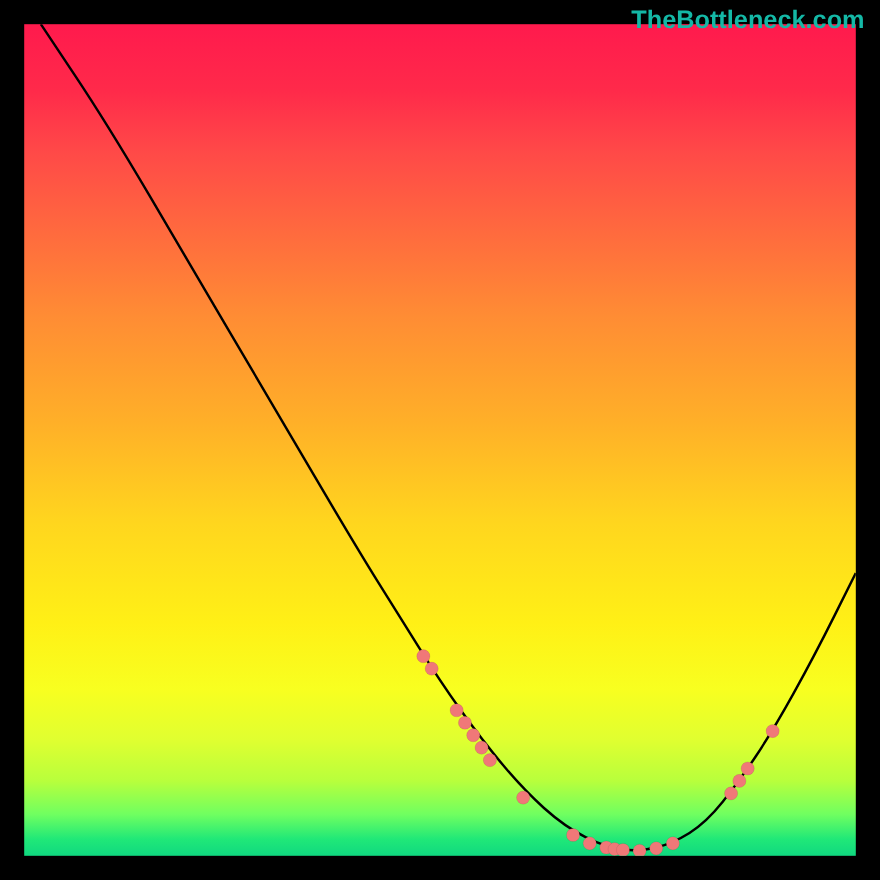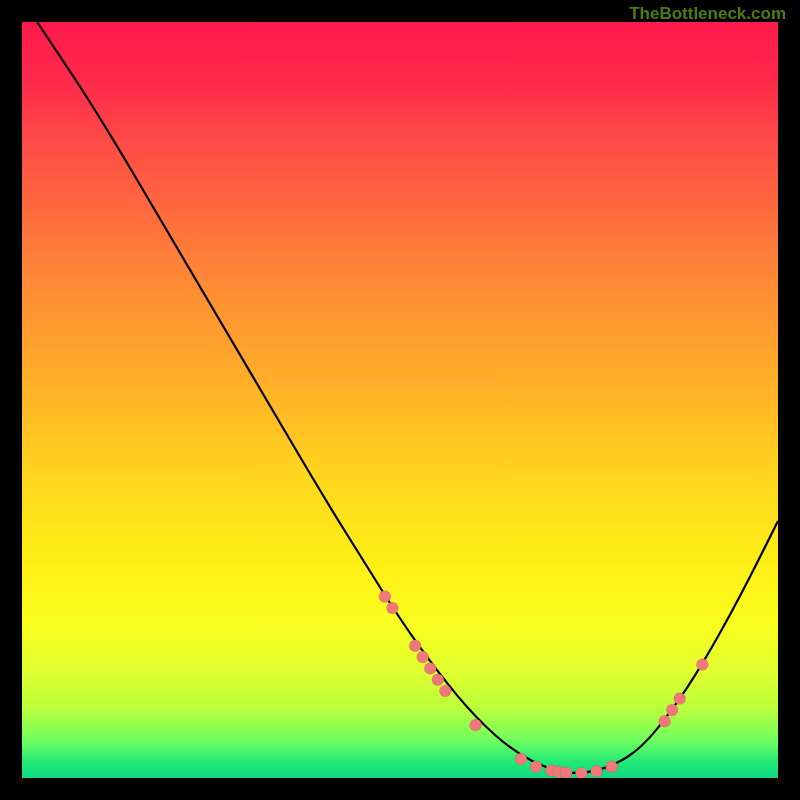--- a/index.html
+++ b/index.html
@@ -8,22 +8,22 @@
     height: 800px;
     background: #000;
     position: relative;
     font-family: Arial, sans-serif;
     overflow: hidden;
   }
   .watermark {
     position: absolute;
     top: 4px;
     right: 14px;
-    color: #4d7c0f;
-    font-size: 17px;
+    color: #14b8a6;
+    font-size: 23px;
     font-weight: bold;
     z-index: 10;
   }
   .plot-area {
     position: absolute;
     left: 22px;
     top: 22px;
     width: 756px;
     height: 756px;
   }

